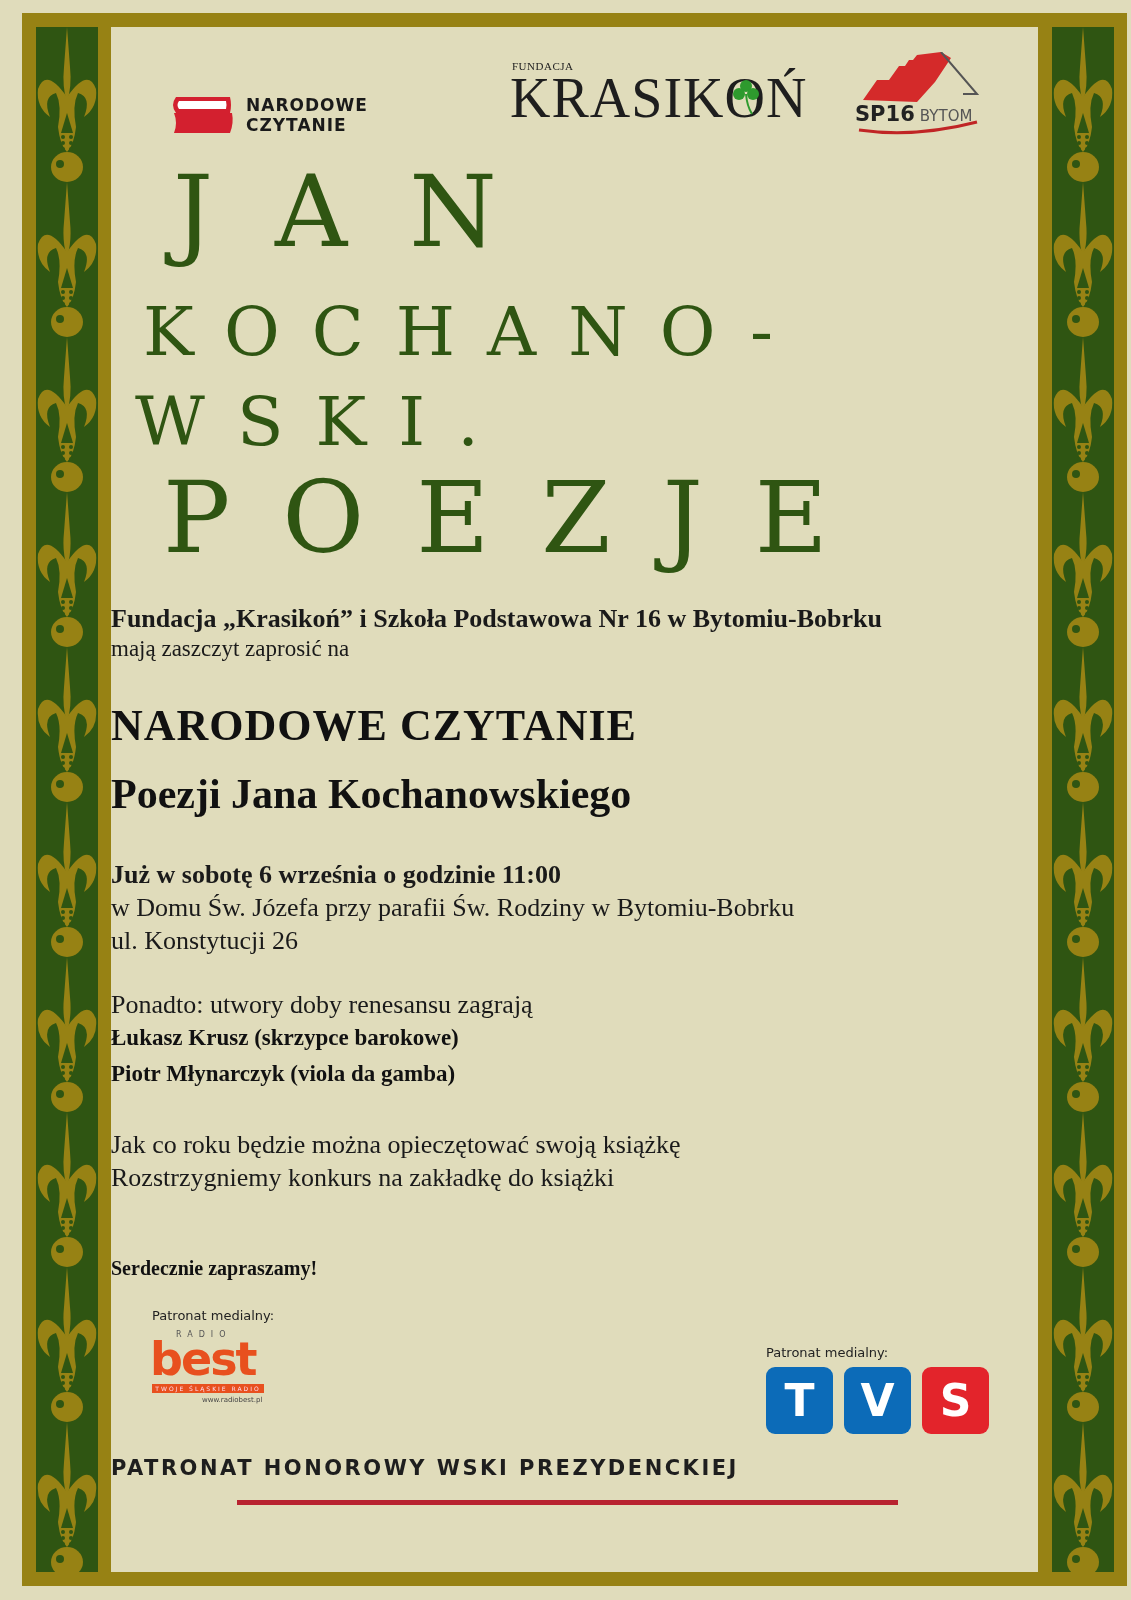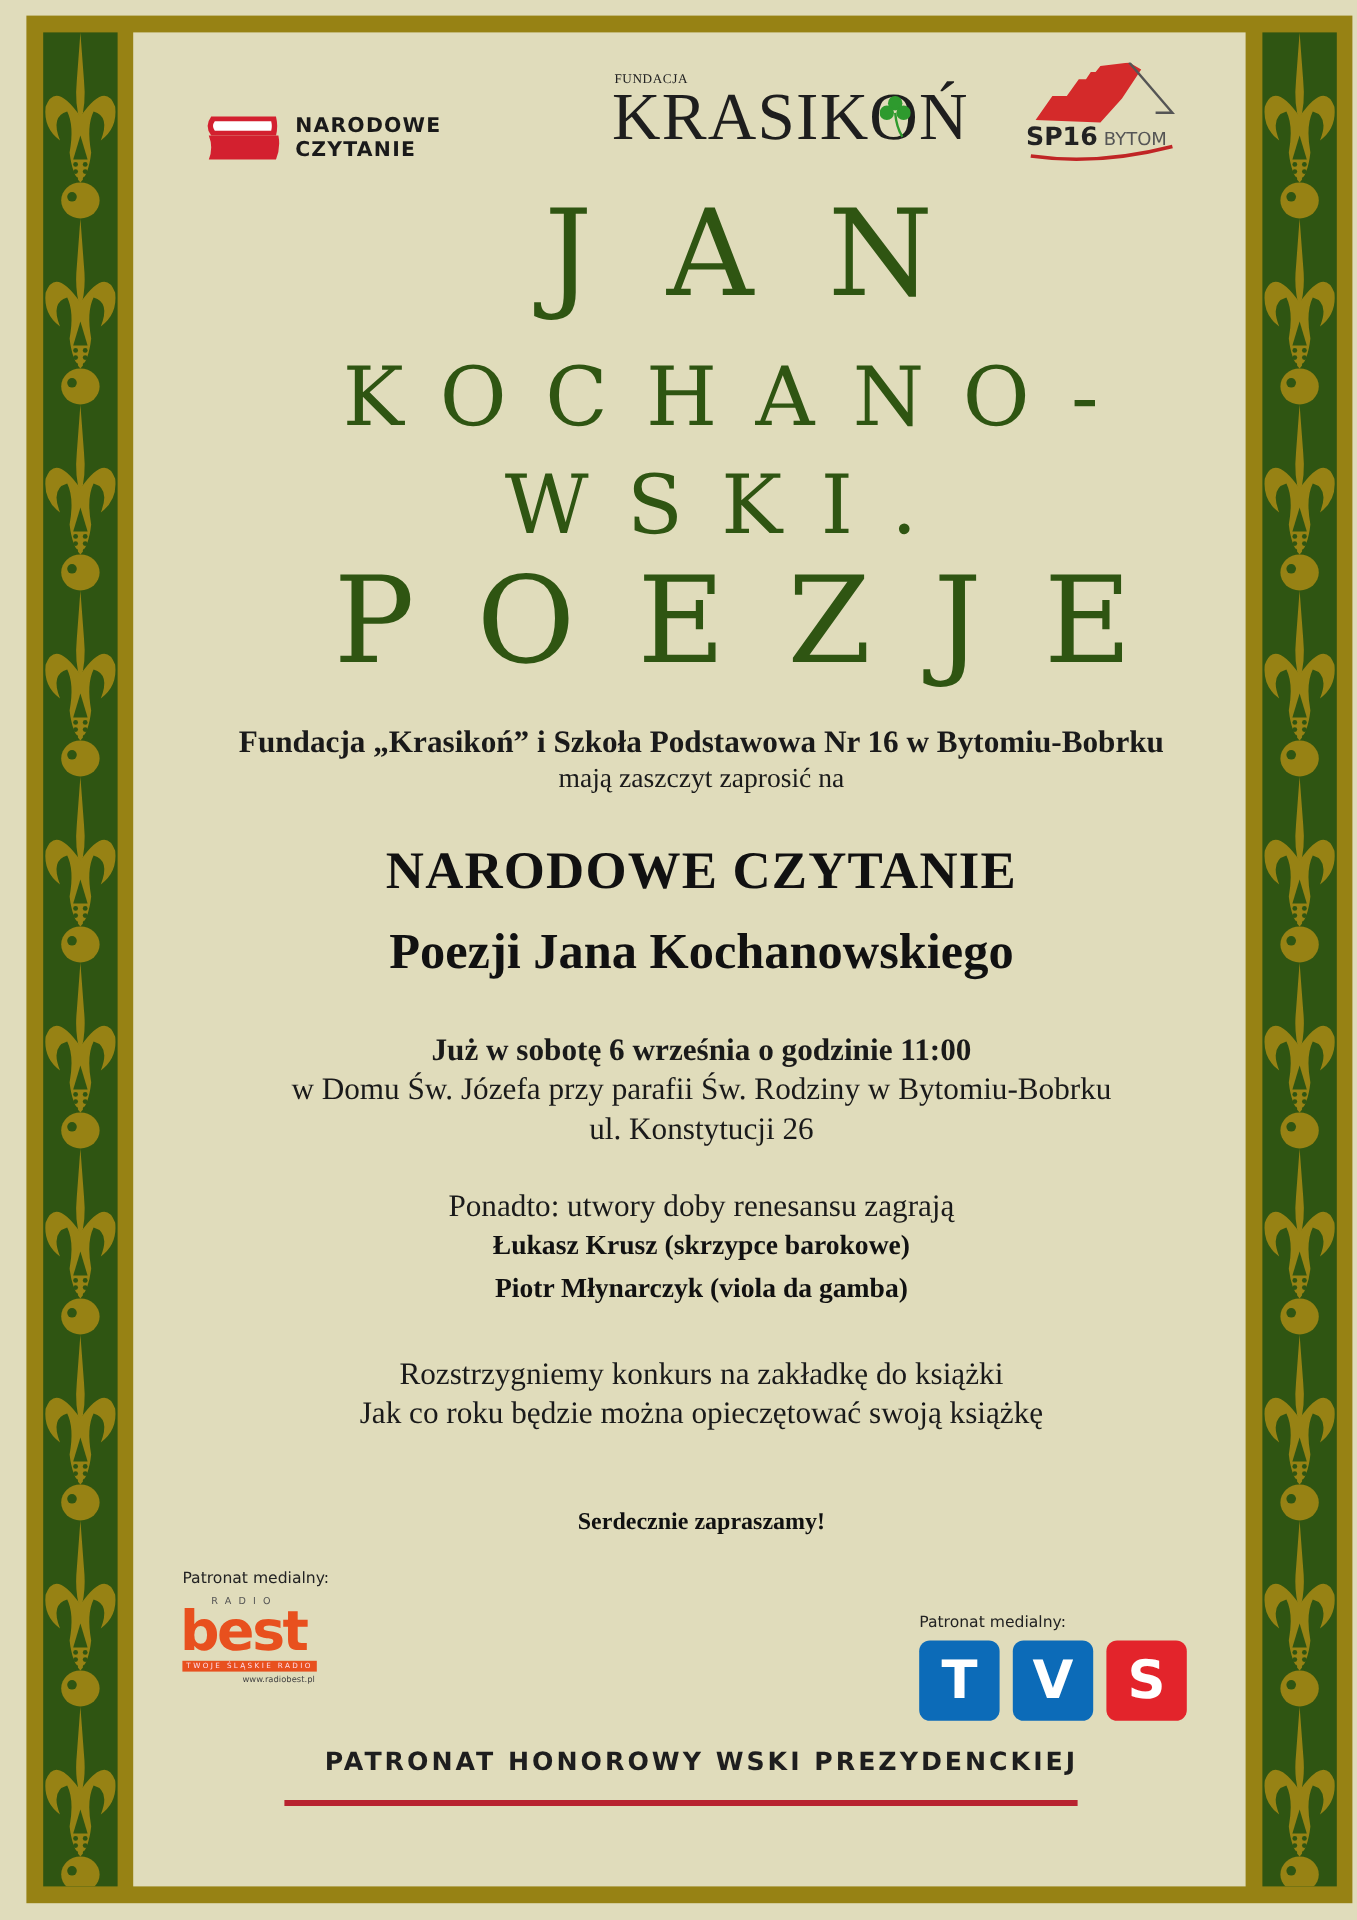--- a/index.html
+++ b/index.html
@@ -4,21 +4,21 @@
 <style>
   html,body{margin:0;padding:0;}
   body{width:1131px;height:1600px;background:#e0dcbb;position:relative;overflow:hidden;font-family:"DejaVu Serif",serif;}
   .frame{position:absolute;left:22px;top:13px;width:1105px;height:1573px;background:#978214;}
   .inner{position:absolute;left:111px;top:27px;width:927px;height:1545px;background:#e0dcbb;}
   .strip{position:absolute;top:27px;width:62px;height:1545px;background:#2f5512;overflow:hidden;}
   .strip.left{left:36px;}
   .strip.right{left:1052px;}
   .strip svg{display:block;}
   .abs{position:absolute;}
-  .center{text-align:center;left:111px;width:927px;margin-left:10px;}
+  .center{left:111px;width:927px;}
   
   .nc-logo{left:170px;top:95px;display:flex;align-items:center;}
   .nc-book{width:64px;height:40px;position:relative;}
   .nc-text{font-family:"DejaVu Sans",sans-serif;font-size:17px;font-weight:bold;letter-spacing:1px;line-height:20px;color:#1a1a1a;margin-left:12px;}
   .kr-logo{left:466px;top:60px;width:330px;margin-left:44px;}
   .kr-small{font-family:"Liberation Serif",serif;font-size:11px;color:#222;letter-spacing:0.5px;margin-left:2px;}
   .kr-big{font-family:"Liberation Serif",serif;font-size:56px;color:#1e1e1e;letter-spacing:1px;line-height:56px;margin-top:-2px;display:flex;align-items:flex-end;}
   .sp-logo{left:855px;top:52px;width:130px;height:90px;}
   .sp-text{position:absolute;left:0;top:50px;font-family:"DejaVu Sans",sans-serif;white-space:nowrap;}
   .sp-text b{font-size:21px;color:#222;}
@@ -160,22 +160,22 @@
   <div>ul. Konstytucji 26</div>
 </div>
 
 <div class="abs center body-txt perf-intro">Ponadto: utwory doby renesansu zagrają</div>
 <div class="abs center perf">
   <div>Łukasz Krusz (skrzypce barokowe)</div>
   <div>Piotr Młynarczyk (viola da gamba)</div>
 </div>
 
 <div class="abs center body-txt contest">
+  <div>Jak co roku będzie można opieczętować swoją książkę</div>
   <div>Rozstrzygniemy konkurs na zakładkę do książki</div>
-  <div>Jak co roku będzie można opieczętować swoją książkę</div>
 </div>
 
 <div class="abs center invite">Serdecznie zapraszamy!</div>
 
 <div class="abs pm-label" style="left:152px;top:1308px;">Patronat medialny:</div>
 <div class="abs best-logo">
   <div class="best-radio">RADIO</div>
   <div class="best-word">best</div>
   <div class="best-bar">TWOJE ŚLĄSKIE RADIO</div>
   <div class="best-url">www.radiobest.pl</div>

